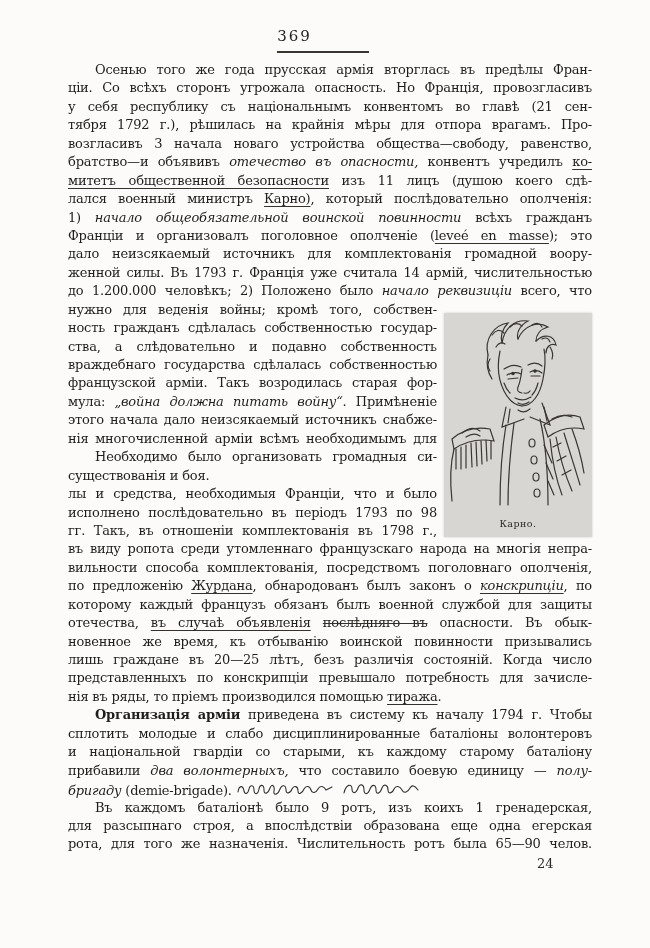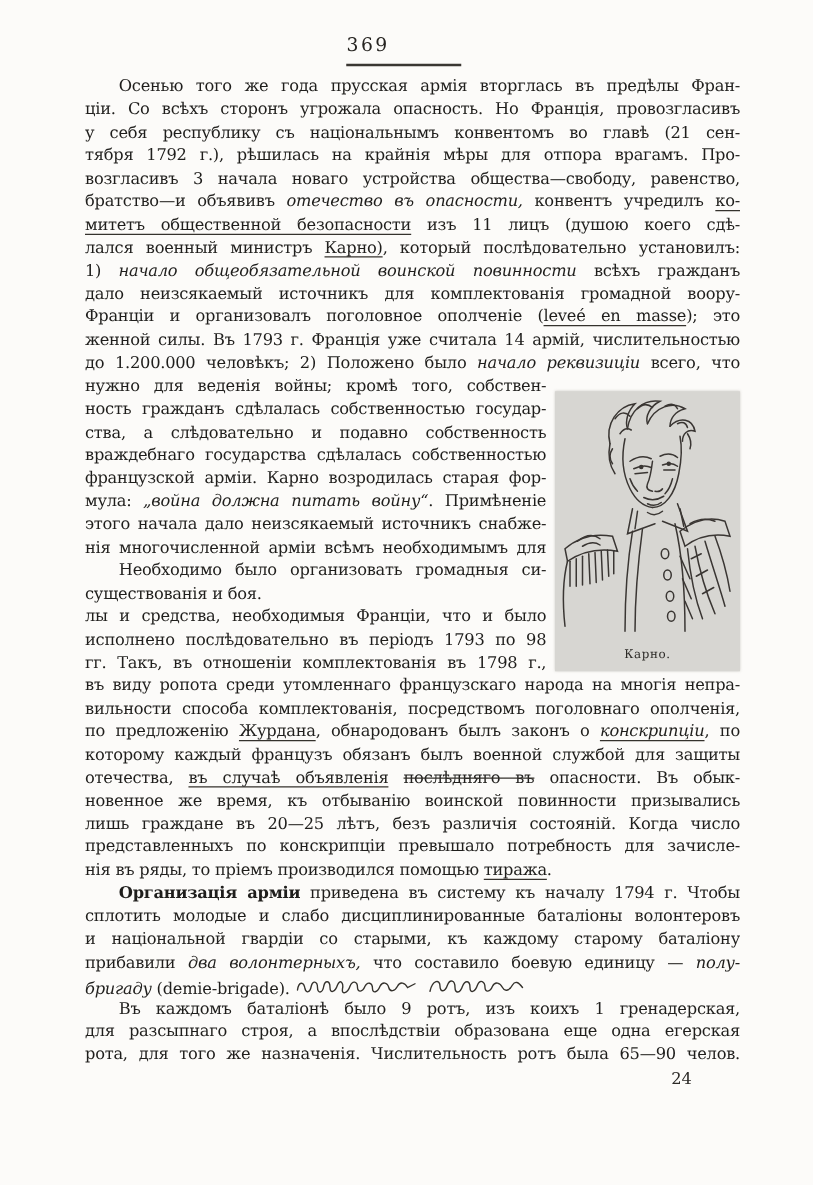--- a/index.html
+++ b/index.html
@@ -53,31 +53,31 @@
   <div class="header-rule"></div>
 
   <div class="text-column">
       <div class="line indent"><span>Осенью того же года прусская армія вторглась въ предѣлы Фран-</span></div>
       <div class="line"><span>ціи. Со всѣхъ сторонъ угрожала опасность. Но Франція, провозгласивъ</span></div>
       <div class="line"><span>у себя республику съ національнымъ конвентомъ во главѣ (21 сен-</span></div>
       <div class="line"><span>тября 1792 г.), рѣшилась на крайнія мѣры для отпора врагамъ. Про-</span></div>
       <div class="line"><span>возгласивъ 3 начала новаго устройства общества—свободу, равенство,</span></div>
       <div class="line"><span>братство—и объявивъ </span><span class="italic">отечество въ опасности,</span><span> конвентъ учредилъ </span><span class="u-hand">ко-</span></div>
       <div class="line"><span class="u-hand">митетъ общественной безопасности</span><span> изъ 11 лицъ (душою коего сдѣ-</span></div>
-      <div class="line"><span>лался военный министръ </span><span class="u-hand">Карно)</span><span>, который послѣдовательно установилъ:</span></div>
+      <div class="line"><span>лался военный министръ </span><span class="u-hand">Карно)</span><span>, который послѣдовательно ополченія:</span></div>
       <div class="line"><span>1) </span><span class="italic">начало общеобязательной воинской повинности</span><span> всѣхъ гражданъ</span></div>
+      <div class="line"><span>Франціи и организовалъ поголовное ополченіе (</span><span class="u-hand">leveé en masse</span><span>); это</span></div>
       <div class="line"><span>дало неизсякаемый источникъ для комплектованія громадной воору-</span></div>
-      <div class="line"><span>Франціи и организовалъ поголовное ополченіе (</span><span class="u-hand">leveé en masse</span><span>); это</span></div>
       <div class="line"><span>женной силы. Въ 1793 г. Франція уже считала 14 армій, числительностью</span></div>
       <div class="line"><span>до 1.200.000 человѣкъ; 2) Положено было </span><span class="italic">начало реквизиціи</span><span> всего, что</span></div>
       <div class="line narrow"><span>нужно для веденія войны; кромѣ того, собствен-</span></div>
       <div class="line narrow"><span>ность гражданъ сдѣлалась собственностью государ-</span></div>
       <div class="line narrow"><span>ства, а слѣдовательно и подавно собственность</span></div>
       <div class="line narrow"><span>враждебнаго государства сдѣлалась собственностью</span></div>
-      <div class="line narrow"><span>французской арміи. Карно возродилась старая фор-</span></div>
+      <div class="line narrow"><span>французской арміи. Такъ возродилась старая фор-</span></div>
       <div class="line narrow"><span>мула: </span><span class="italic">„война должна питать войну“</span><span>. Примѣненіе</span></div>
       <div class="line narrow"><span>этого начала дало неизсякаемый источникъ снабже-</span></div>
       <div class="line narrow"><span>нія многочисленной арміи всѣмъ необходимымъ для</span></div>
       <div class="line narrow indent"><span>Необходимо было организовать громадныя си-</span></div>
       <div class="line narrow para-end"><span>существованія и боя.</span></div>
       <div class="line narrow"><span>лы и средства, необходимыя Франціи, что и было</span></div>
       <div class="line narrow"><span>исполнено послѣдовательно въ періодъ 1793 по 98</span></div>
       <div class="line narrow"><span>гг. Такъ, въ отношеніи комплектованія въ 1798 г.,</span></div>
       <div class="line"><span>въ виду ропота среди утомленнаго французскаго народа на многія непра-</span></div>
       <div class="line"><span>вильности способа комплектованія, посредствомъ поголовнаго ополченія,</span></div>

